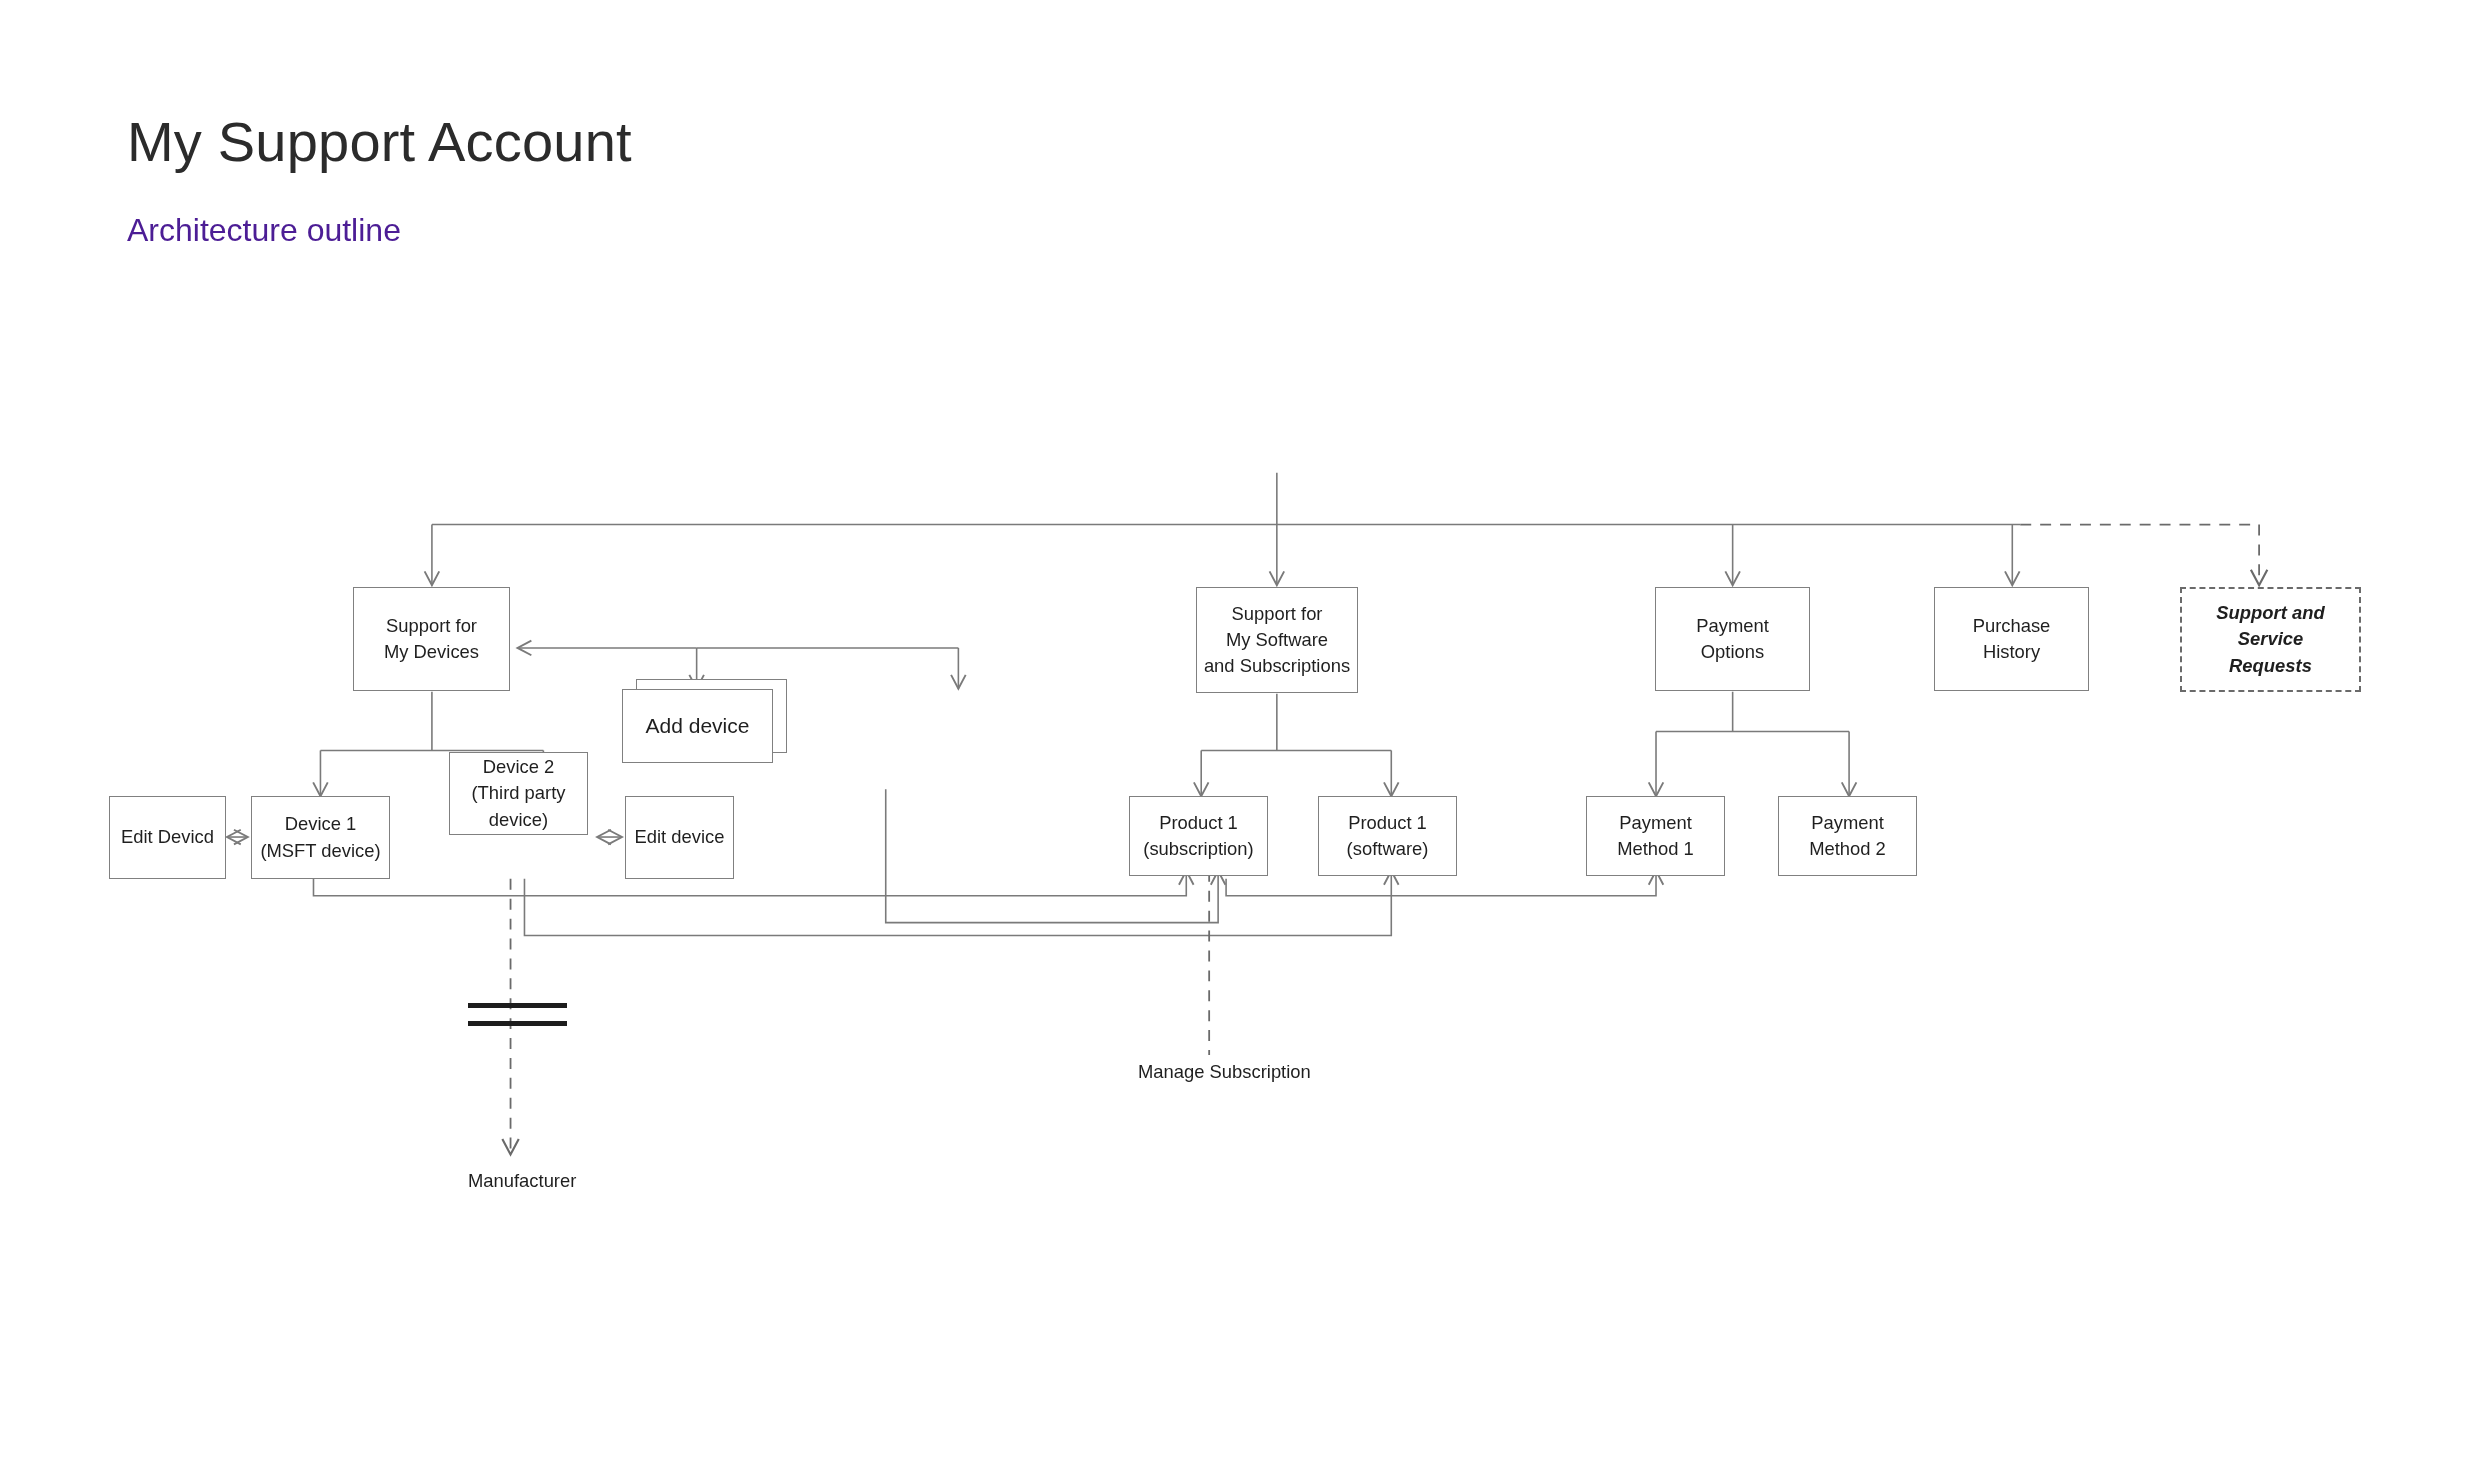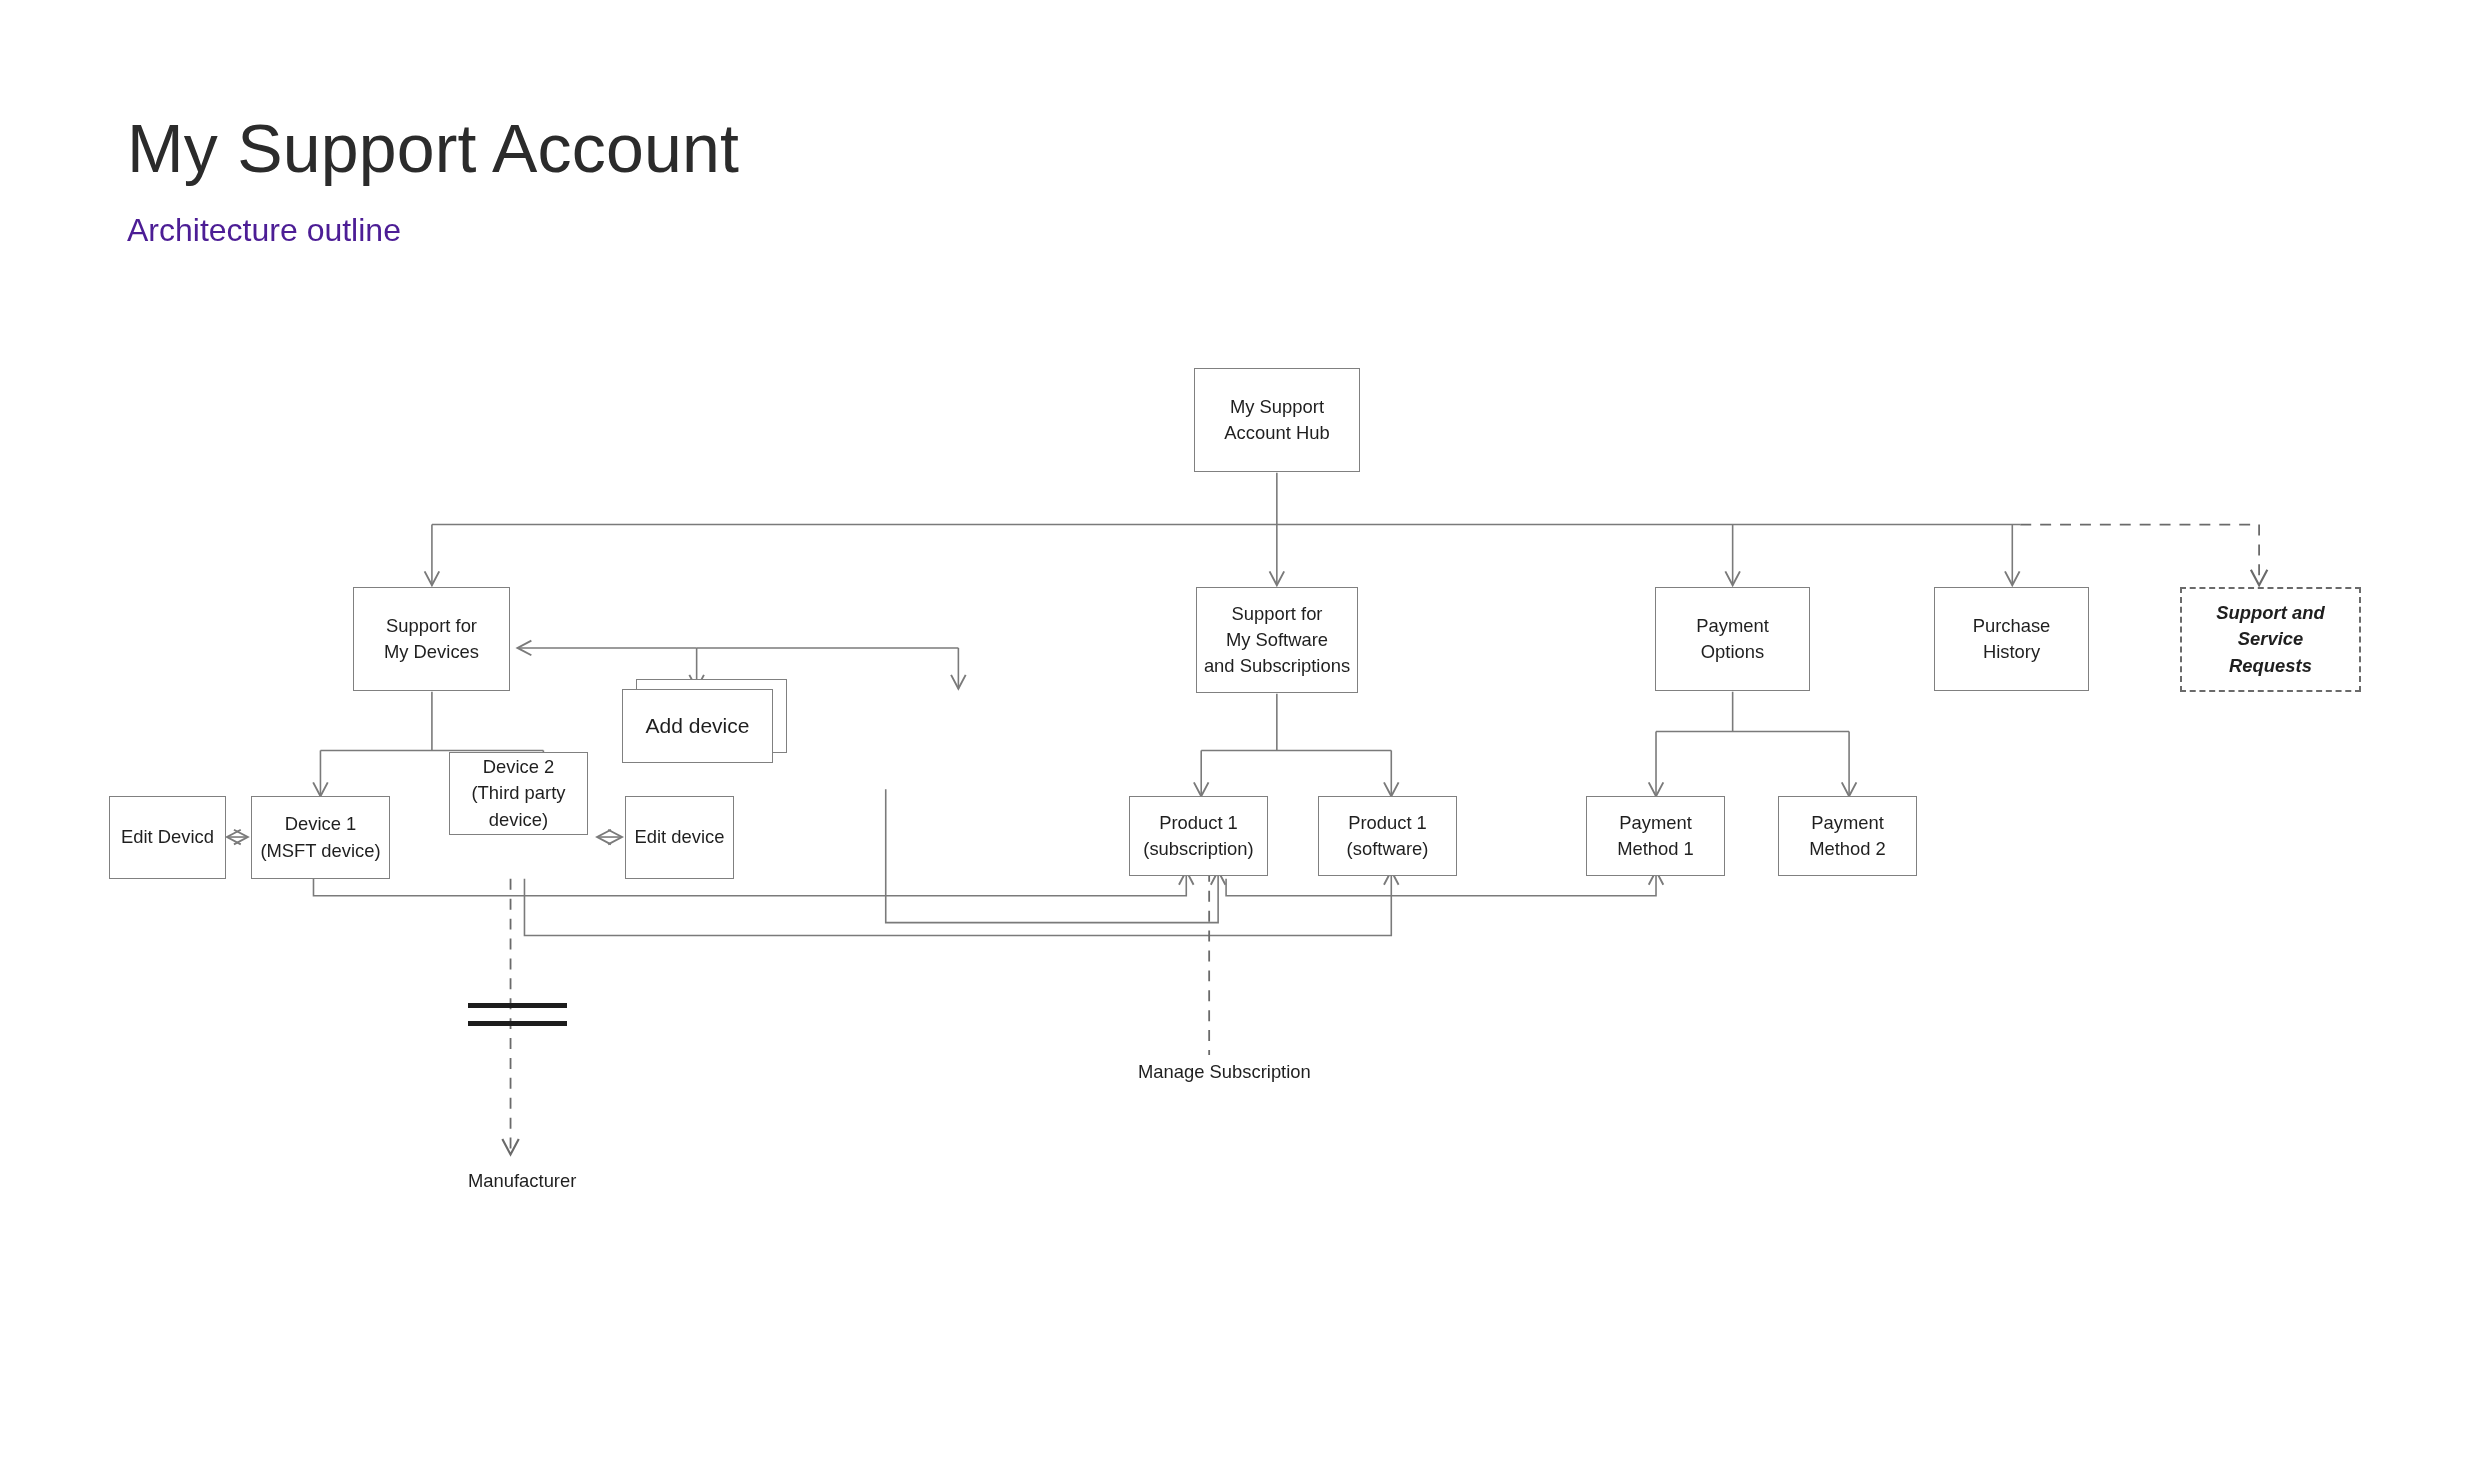--- a/index.html
+++ b/index.html
@@ -19,21 +19,21 @@
     height: 1481px;
     background: #ffffff;
     overflow: hidden;
   }
 
   
   #page-title {
     position: absolute;
     left: 127px;
     top: 109px;
-    font-size: 68px;
+    font-size: 56px;
     font-weight: 300;
     letter-spacing: 0.2px;
     color: #2b2b2b;
     white-space: nowrap;
   }
   #page-subtitle {
     position: absolute;
     left: 127px;
     top: 212px;
     font-size: 32px;
@@ -180,24 +180,20 @@
 
     </g>
 
     <g stroke="#6a6a6a" stroke-width="1.8" fill="none" stroke-dasharray="11,9">
       <path d="M2030,527 L2270,527 L2270,588" marker-end="url(#arwd)"></path>
       <path d="M513,883 L513,1160" marker-end="url(#arwd)"></path>
       <path d="M1215,875 L1215,1060"></path>
     </g>
   </svg>
 
-  <div class="node" style="left:1194px; top:368px; width:166px; height:104px;">
-    <span class="label">My Support
-Account Hub</span>
-  </div>
 
   <div class="node" style="left:353px; top:587px; width:157px; height:104px;">
     <span class="label">Support for
 My Devices</span>
   </div>
 
   <div class="node" style="left:1196px; top:587px; width:162px; height:106px;">
     <span class="label">Support for
 My Software
 and Subscriptions</span>

